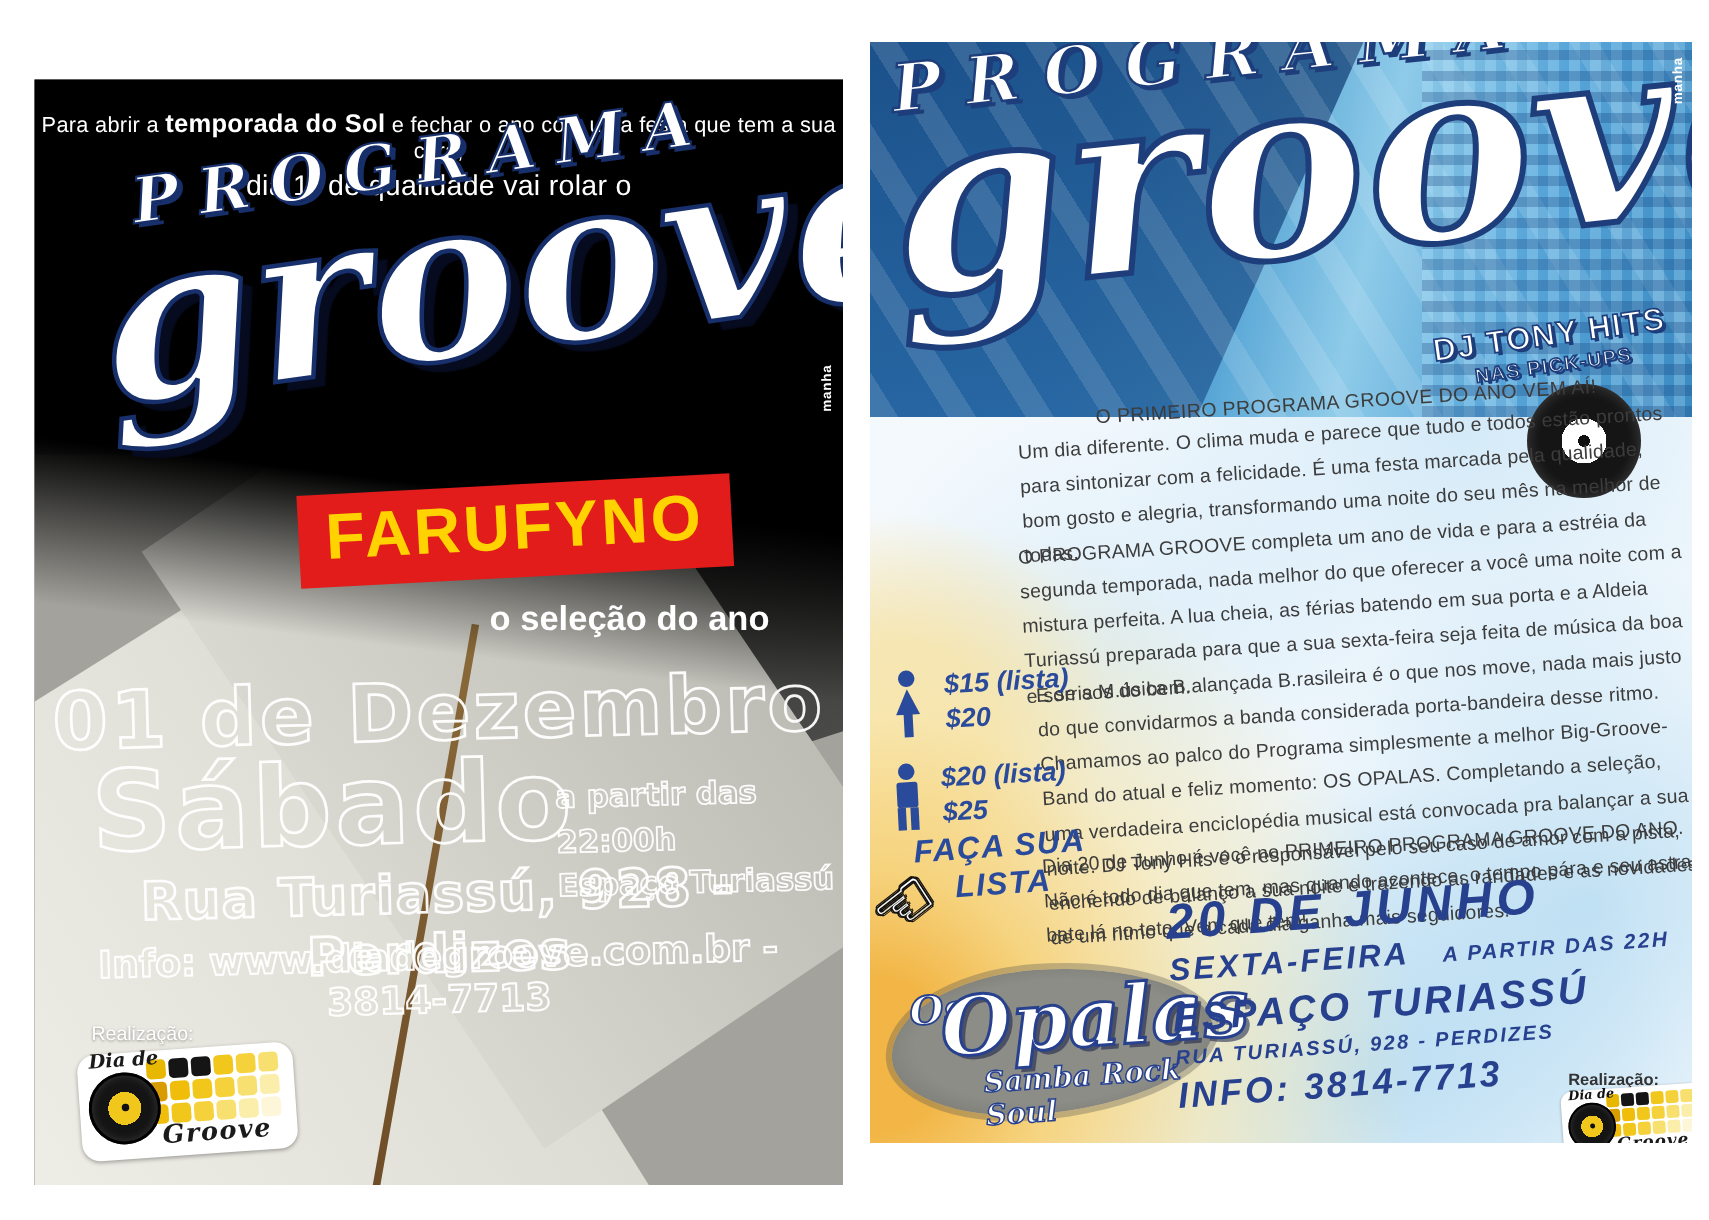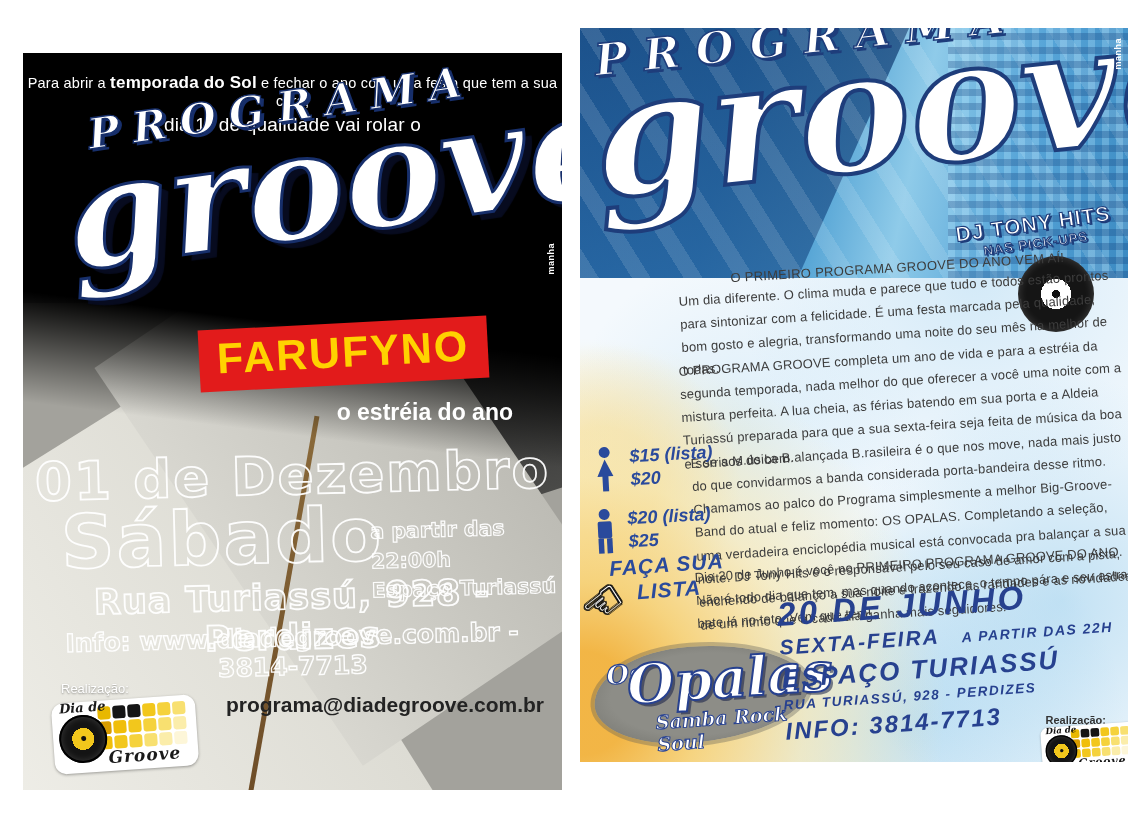--- a/index.html
+++ b/index.html
@@ -159,21 +159,21 @@
     </div>
 
     <div class="pl-logo">
       <div class="logo-programa">PROGRAMA</div>
       <div class="logo-groove">groove</div>
     </div>
 
     <div class="side-label">manha</div>
 
     <div class="farufyno">FARUFYNO</div>
-    <div class="ultimo">o estréia do ano</div>
+    <div class="ultimo">o seleção do ano</div>
 
     <div class="ol ol-date">01 de Dezembro</div>
     <div class="ol ol-sabado">Sábado</div>
     <div class="ol ol-small">
       <div>a partir das 22:00h</div>
       <div>Espaço Turiassú</div>
     </div>
     <div class="ol ol-addr">Rua Turiassú, 928 - Perdizes</div>
     <div class="ol ol-info">Info: www.diadegroove.com.br - 3814-7713</div>
 
@@ -201,21 +201,20 @@
               <div style="background: rgb(248, 224, 112);"></div>
               <div style="background: rgb(251, 237, 170);"></div>
               <div style="background: rgb(253, 246, 216);"></div>
             </div>
           <div class="ddg-groove">Groove</div>
         </div>
         <div class="ddg-diade">Dia de</div>
       </div>
     </div>
 
-    <div class="lista-email">programa@diadegroove.com.br</div>
   </section>
 
   <section class="poster poster-right">
     <div class="rp-paper"></div>
     <div class="rp-photo">
       <div class="wedge"></div>
       <div class="stripes"></div>
       <div class="grid"></div>
     </div>
 

